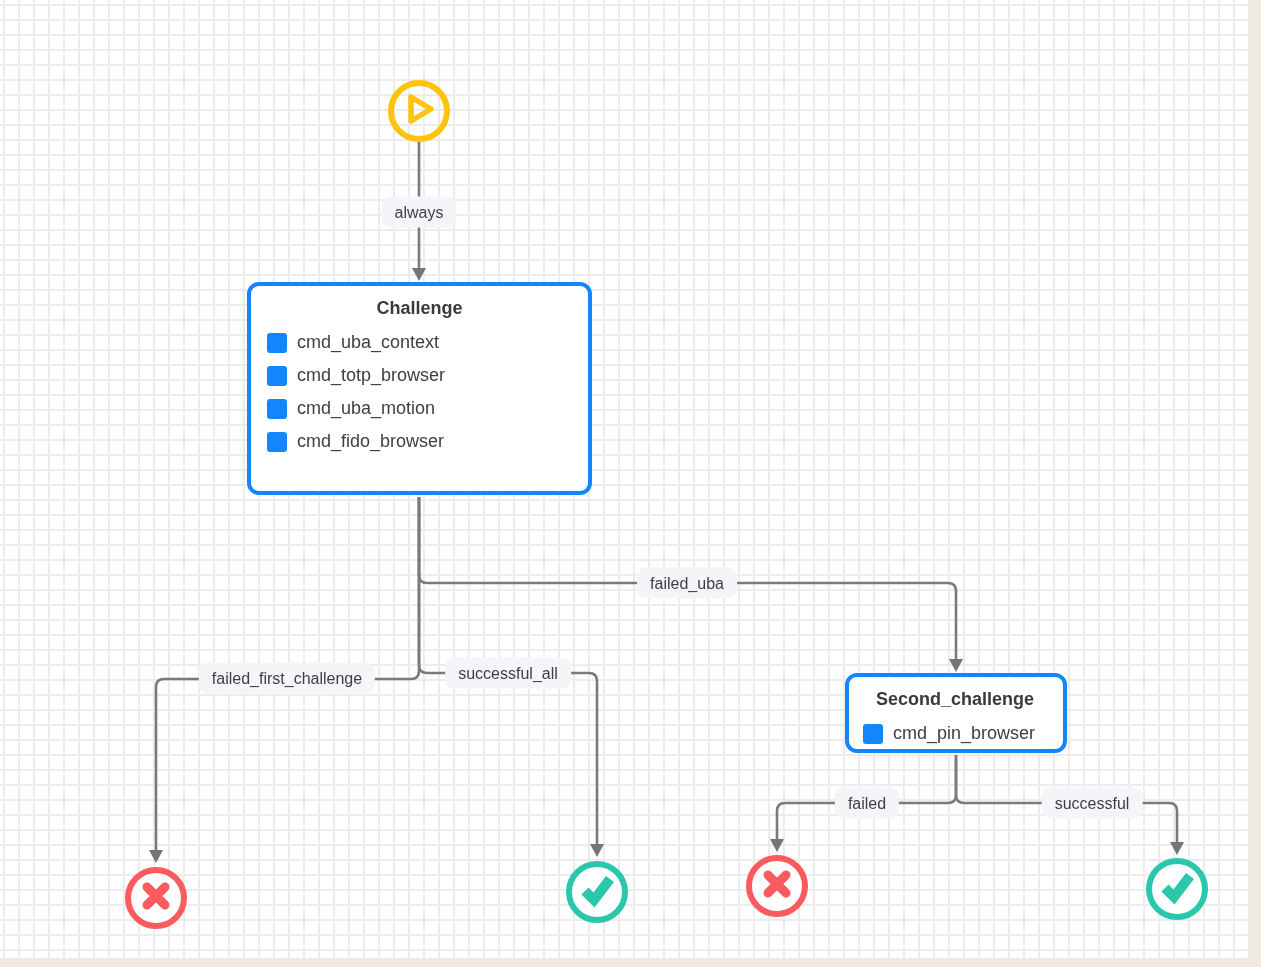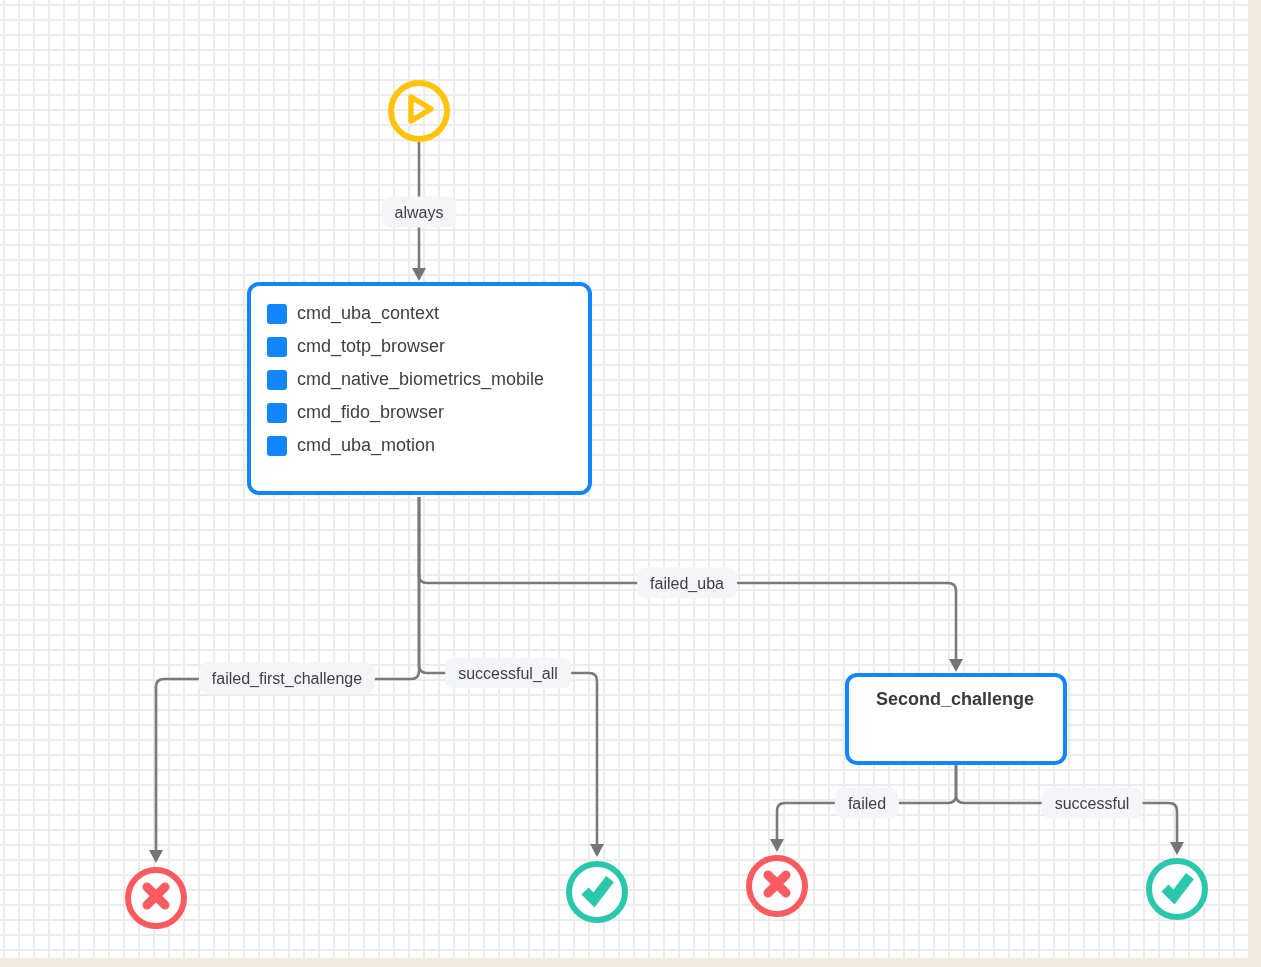--- a/index.html
+++ b/index.html
@@ -102,44 +102,45 @@
 
   <div class="node start-node" style="left:388px; top:80px;">
     <span>
       <svg width="42" height="42" viewBox="0 0 42 42">
         <path d="M13,9 L33,21 L13,33 Z" fill="none" stroke="#fec30b" stroke-width="5.5" stroke-linejoin="round"></path>
       </svg>
     </span>
   </div>
 
   <div class="node cmd-box" style="left:247px; top:282px; width:345px; height:213px;">
+    <div class="cmd-title">Challenge</div>
     <div class="cmd-row">
       <span class="cmd-square"></span>
       <span class="cmd-label">cmd_uba_context</span>
     </div>
     <div class="cmd-row">
       <span class="cmd-square"></span>
       <span class="cmd-label">cmd_totp_browser</span>
     </div>
     <div class="cmd-row">
       <span class="cmd-square"></span>
-      <span class="cmd-label">cmd_native_biometrics_mobile</span>
+      <span class="cmd-label">cmd_uba_motion</span>
     </div>
     <div class="cmd-row">
       <span class="cmd-square"></span>
       <span class="cmd-label">cmd_fido_browser</span>
     </div>
+  </div>
+
+  <div class="node cmd-box" style="left:845px; top:673px; width:222px; height:80px; padding-left:14px;">
+    <div class="cmd-title">Second_challenge</div>
     <div class="cmd-row">
       <span class="cmd-square"></span>
-      <span class="cmd-label">cmd_uba_motion</span>
+      <span class="cmd-label">cmd_pin_browser</span>
     </div>
-  </div>
-
-  <div class="node cmd-box" style="left:845px; top:673px; width:222px; height:92px; padding-left:14px;">
-    <div class="cmd-title">Second_challenge</div>
   </div>
 
   <div class="node end-node end-fail" style="left:125px; top:867px;">
     <span>
       <svg width="46" height="46" viewBox="0 0 46 46">
         <path d="M14,14 L32,32 M32,14 L14,32" stroke="#fb5a5e" stroke-width="9" stroke-linecap="round" fill="none"></path>
       </svg>
     </span>
   </div>
 

